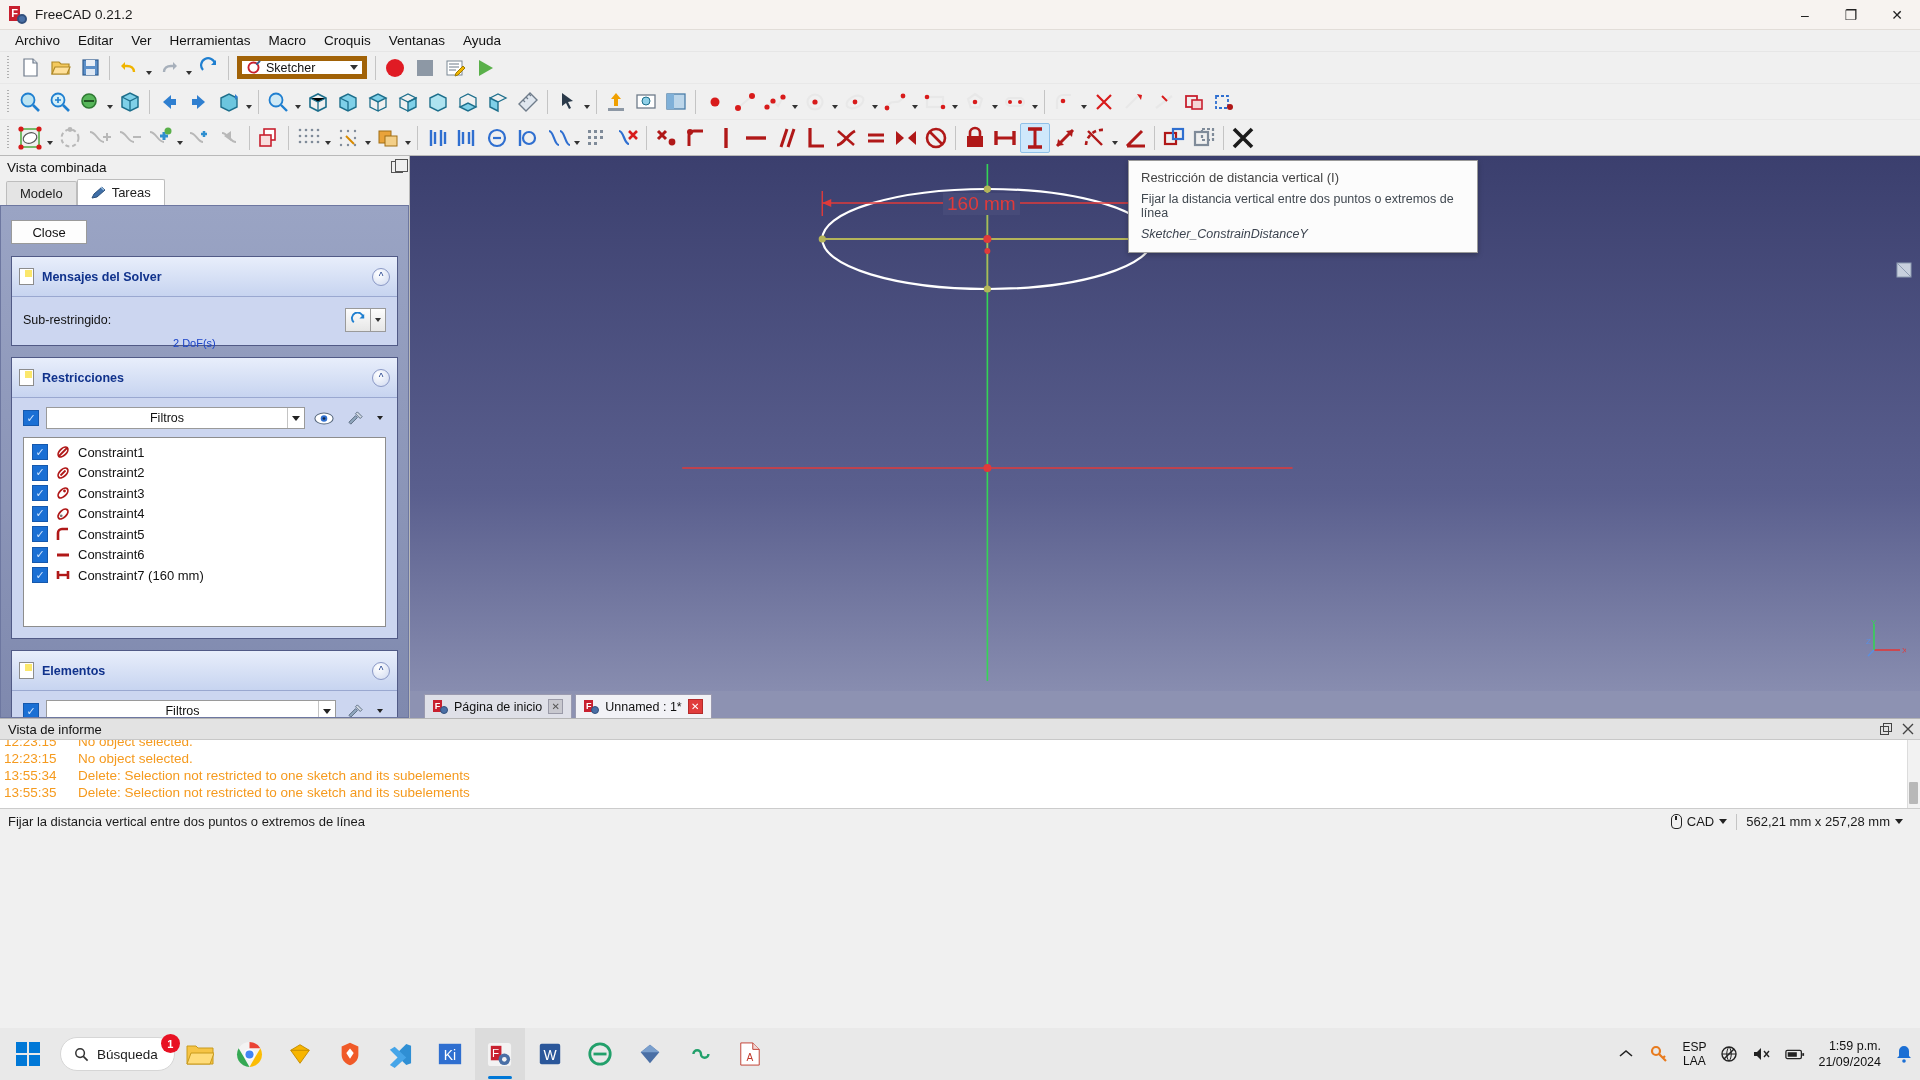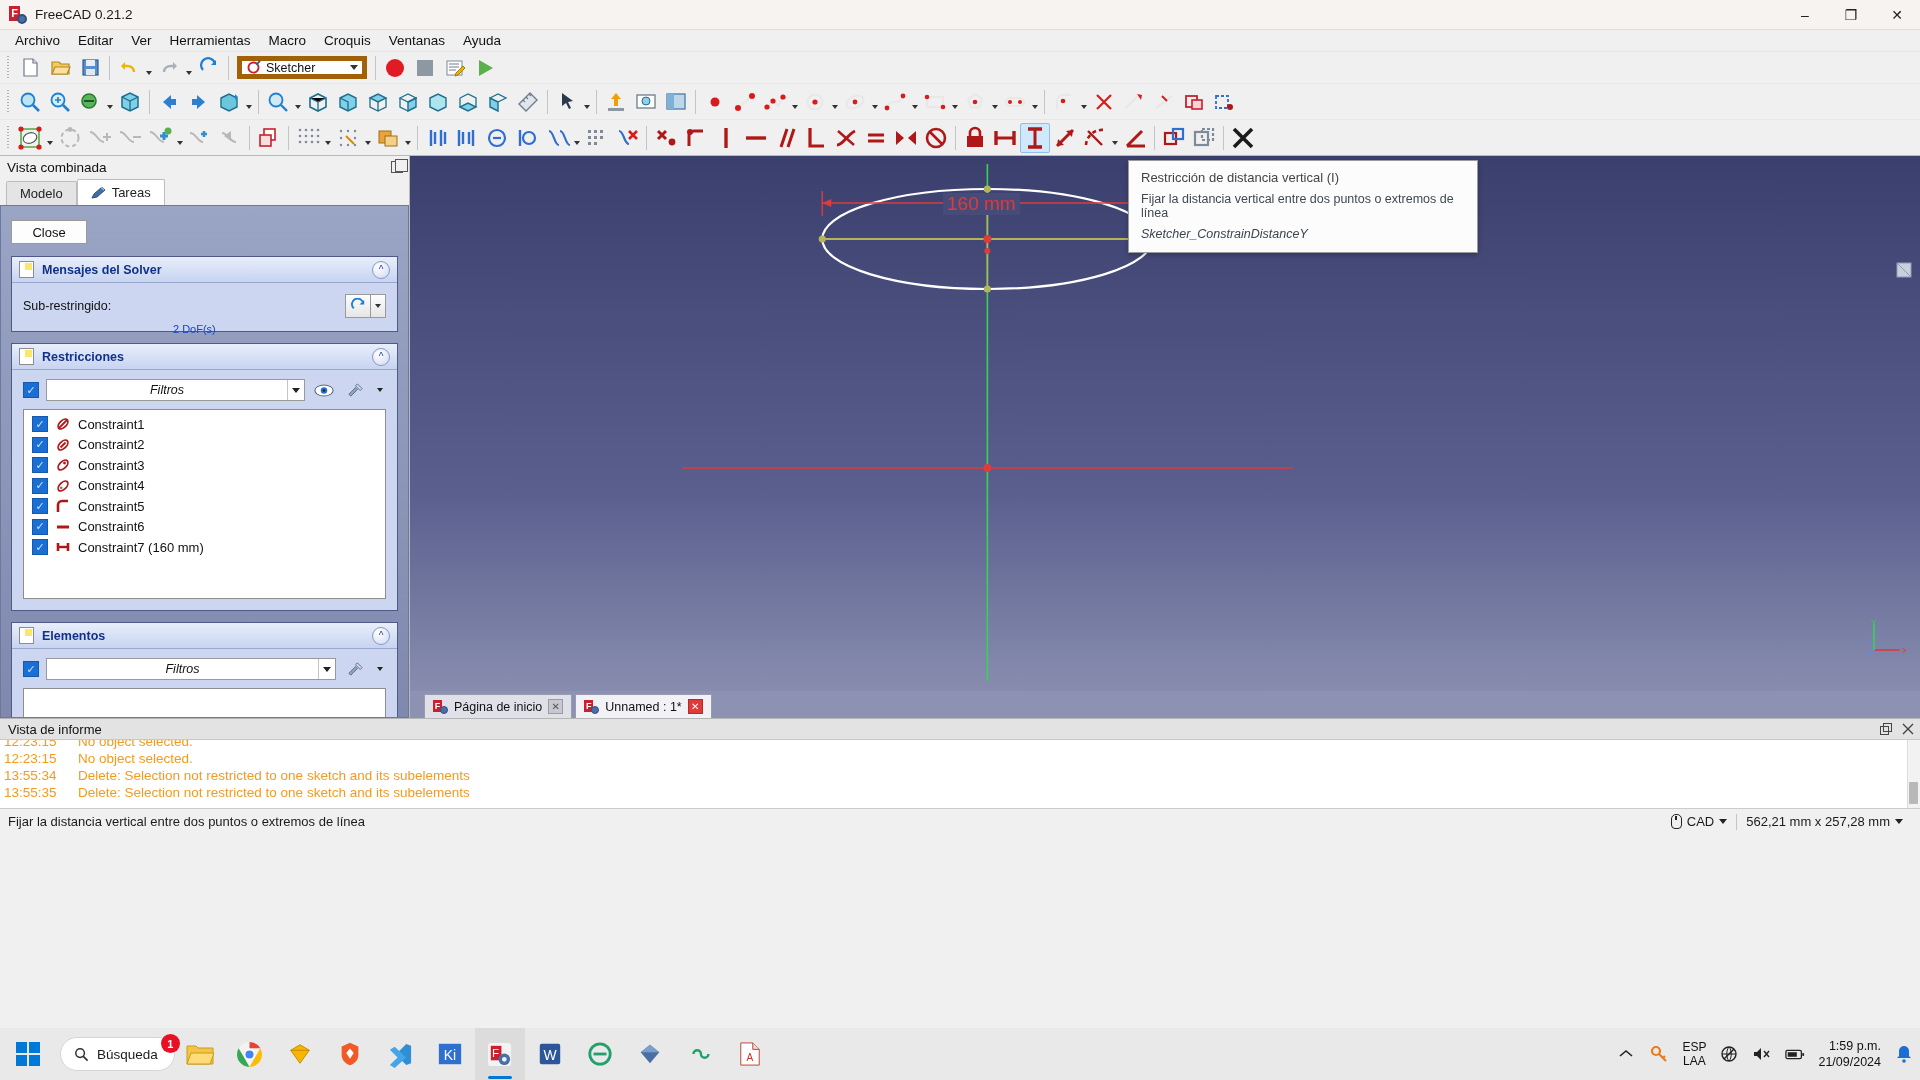--- a/index.html
+++ b/index.html
@@ -66,21 +66,21 @@
   .ptab.sel { background:#fff; height:26px; }
   .pencil { width:15px; height:13px; }
 
   #taskpane { flex:1; overflow:hidden; background:linear-gradient(to bottom,#9aa4c4,#7f89ae);
     border:1px solid #6d77a0; position:relative; padding:6px 10px 0 10px; }
   #close-wrap { display:flex; justify-content:flex-start; padding:8px 0 12px 0; }
   #close-btn { width:76px; height:24px; background:#fdfdfd; border:1px solid #9a9a9a;
     font-size:13px; display:flex; align-items:center; justify-content:center; color:#111; }
 
   .group { border:1px solid #515a86; margin-bottom:11px; background:#ccd6f0; }
-  .ghead { height:26px; background:linear-gradient(to bottom,#e8eefb,#c7d4f0);
+  .ghead { height:40px; background:linear-gradient(to bottom,#e8eefb,#c7d4f0);
     display:flex; align-items:center; padding:0 7px; border-bottom:1px solid #9aa8d0; }
   .ghead .note { width:15px; height:17px; background:#fff; border:1px solid #8c8c8c;
     position:relative; margin-right:8px; flex:none; }
   .ghead .note:after { content:''; position:absolute; right:1px; top:1px;
     width:7px; height:7px; background:#fbe76b; }
   .ghead .gtitle { font-weight:bold; font-size:12.5px; color:#10328c; flex:1; }
   .collapse { width:18px; height:18px; border-radius:50%;
     background:radial-gradient(circle at 35% 30%,#fff,#cfd9f0);
     border:1px solid #8b99c6; display:flex; align-items:center; justify-content:center;
     font-size:10px; color:#1e3e8c; line-height:1; }
@@ -96,21 +96,21 @@
     border:1px solid #9a9a9a; border-left:none; display:flex;
     align-items:center; justify-content:center; }
   .refdrop i { border-left:3.5px solid transparent; border-right:3.5px solid transparent;
     border-top:4px solid #333; }
 
   .filterrow { display:flex; align-items:center; gap:7px; margin-bottom:8px; }
   .chkblue { width:16px; height:16px; background:#1a6fd4; border:1px solid #1558ad;
     display:flex; align-items:center; justify-content:center; flex:none;
     color:#cfe4ff; font-size:11px; line-height:1; }
   .combo { flex:1; height:22px; background:#fff; border:1px solid #9a9a9a;
-    display:flex; align-items:center; position:relative;font-style:italic; }
+    display:flex; align-items:center; position:relative; }
   .combo .ctext { flex:1; text-align:center; font-size:12.5px; color:#111; }
   .combo .cbtn { width:17px; height:20px; border-left:1px solid #c4c4c4;
     display:flex; align-items:center; justify-content:center; }
   .combo .cbtn i { border-left:4px solid transparent; border-right:4px solid transparent;
     border-top:5px solid #222; }
   .iconbtn { width:24px; height:22px; border:1px solid transparent;
     display:flex; align-items:center; justify-content:center; flex:none; }
   .smcaret { width:12px; height:22px; display:flex; align-items:center;
     justify-content:center; flex:none; }
   .smcaret i { border-left:3.5px solid transparent; border-right:3.5px solid transparent;

